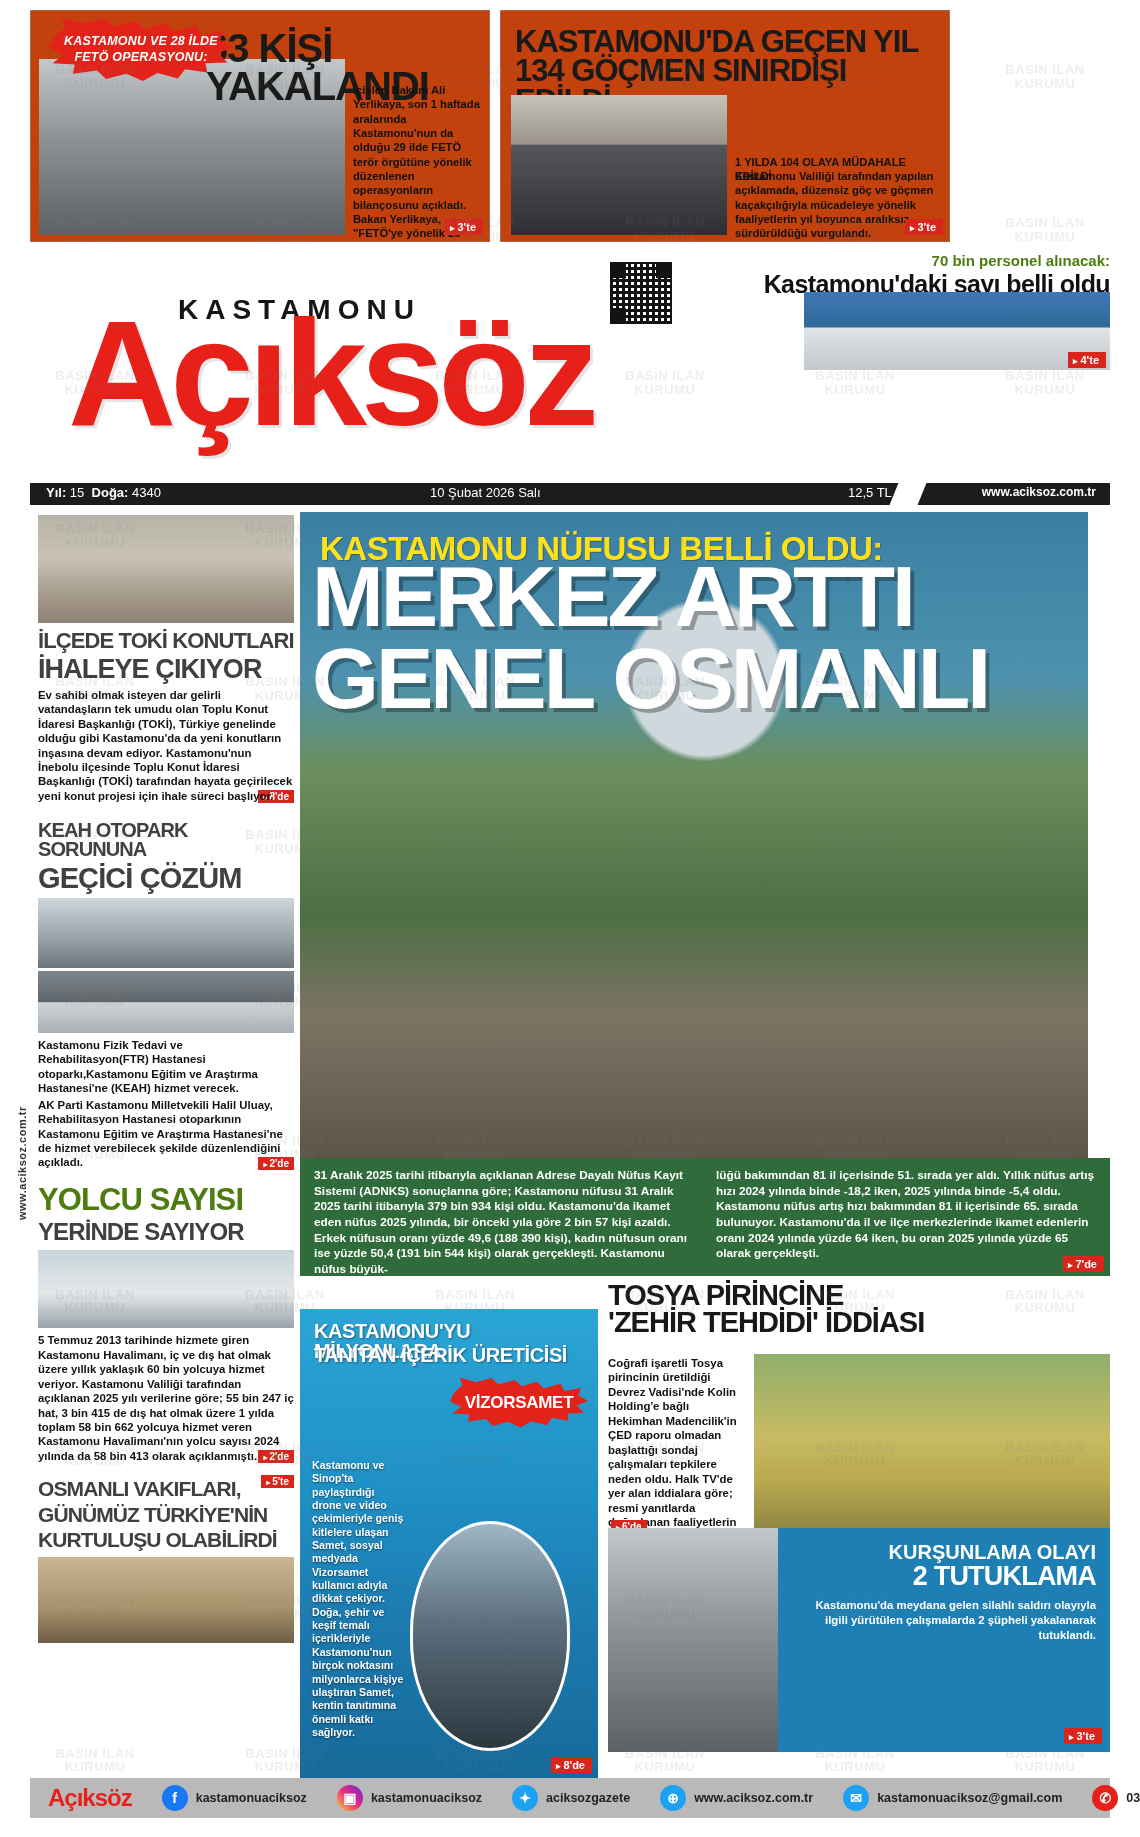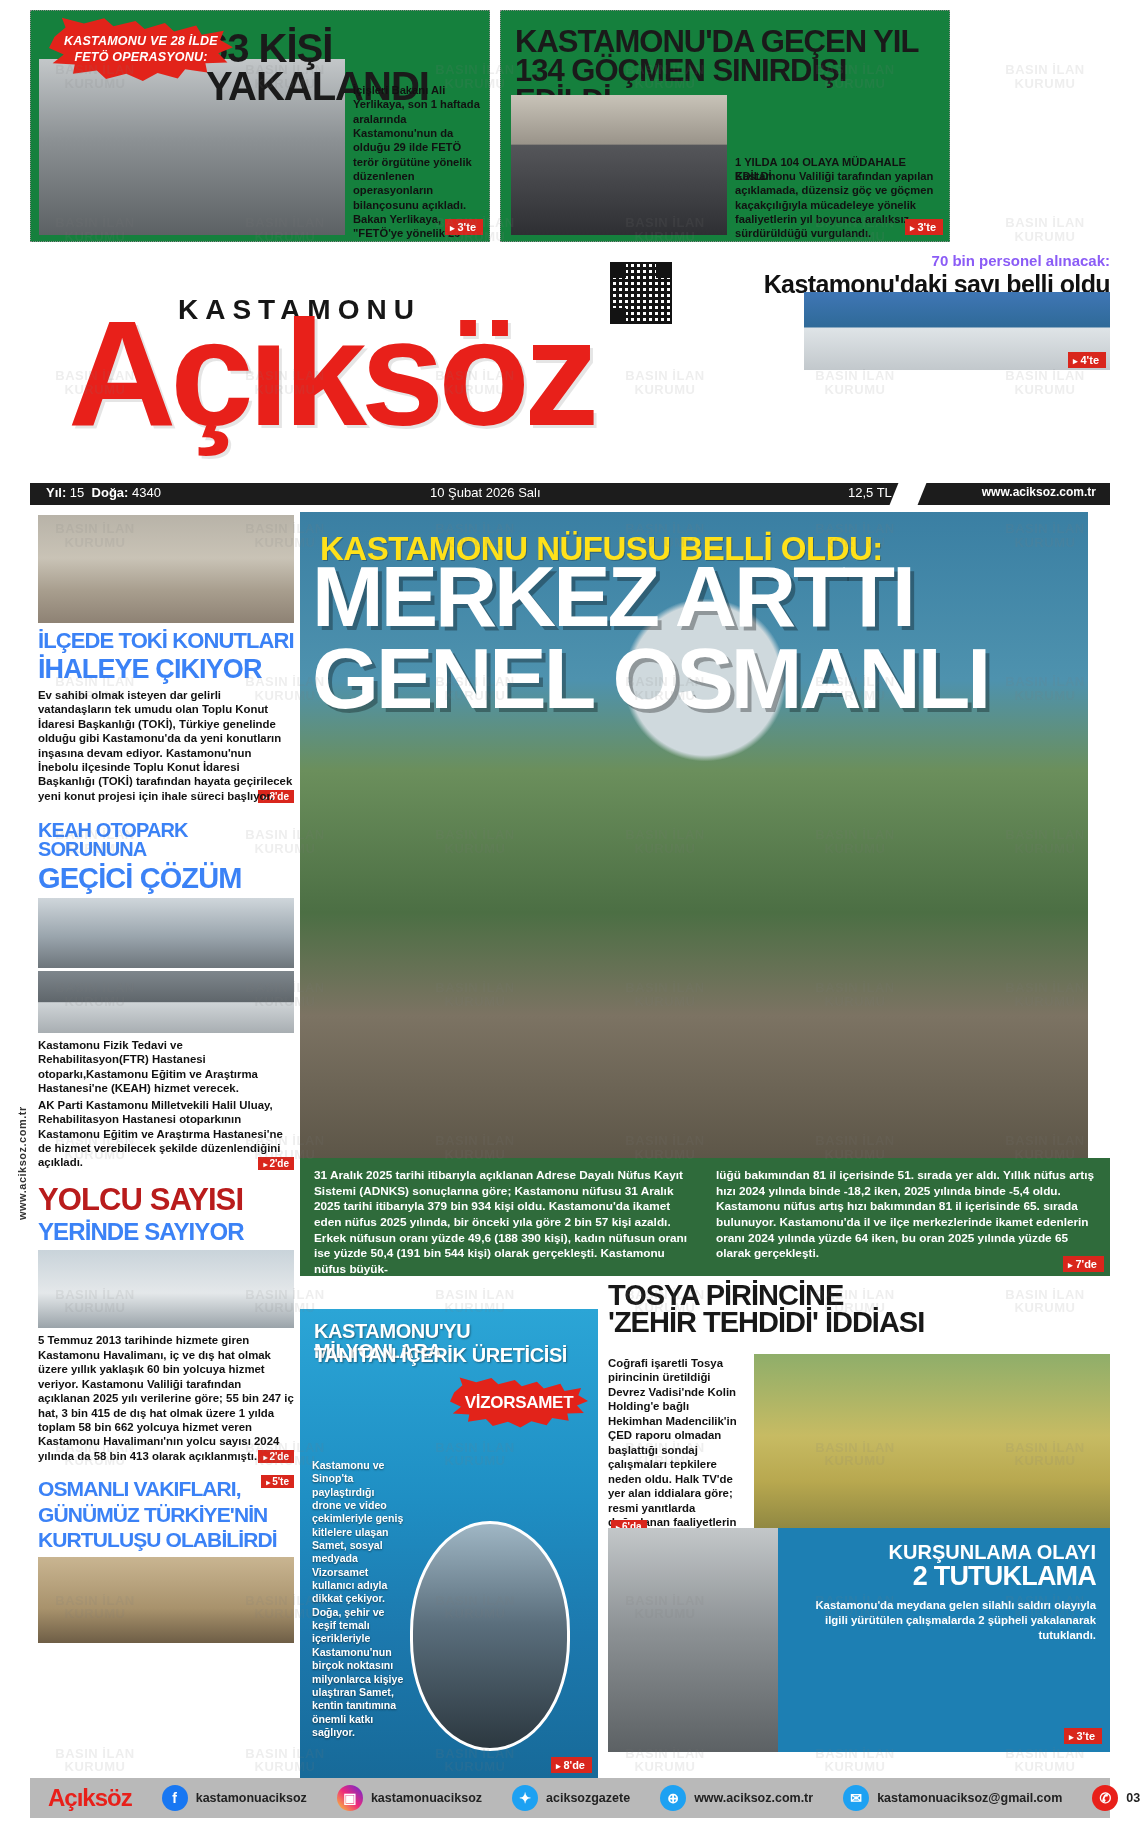--- a/index.html
+++ b/index.html
@@ -15,21 +15,21 @@
 
   
   .wm { position:absolute; inset:0; pointer-events:none; z-index:5;
         display:grid; grid-template-columns:repeat(6,1fr); grid-template-rows:repeat(12,1fr); }
   .wm span { display:flex; align-items:center; justify-content:center;
       font-size:13px; font-weight:700; line-height:1.05; text-align:center;
       color:rgba(120,120,120,0.13); letter-spacing:0.5px; transform:rotate(0deg); }
 
   
   .topstrip { position:absolute; left:30px; top:10px; width:1080px; height:232px; display:flex; gap:10px; z-index:2;}
-  .topbox { position:relative; background:#15803d; border:1px dotted #8b8b8b; overflow:hidden; }
+  .topbox { position:relative; background:#c2410c; border:1px dotted #8b8b8b; overflow:hidden; }
   .topbox.a { width:460px; }
   .topbox.b { width:450px; }
 
   .starburst { position:absolute; left:18px; top:6px; width:184px; height:66px; z-index:6; }
   .starburst .star {
     position:absolute; inset:0; background:#e2231a;
     clip-path: polygon(3% 30%,9% 16%,7% 1%,19% 10%,30% 2%,35% 14%,47% 6%,52% 18%,63% 9%,68% 22%,80% 13%,83% 27%,95% 21%,93% 35%,100% 46%,92% 55%,97% 69%,85% 70%,86% 84%,74% 79%,70% 93%,59% 85%,51% 97%,42% 86%,31% 94%,26% 81%,13% 86%,14% 72%,2% 70%,8% 57%,0 47%);
   }
   .starburst .txt { position:absolute; inset:0; display:flex; flex-direction:column; justify-content:center;
       align-items:center; color:#fff; font-weight:800; font-style:italic; font-size:12.5px; line-height:1.25;
@@ -67,21 +67,21 @@
       linear-gradient(#fff,#fff) 5px 5px/8px 8px no-repeat,
       linear-gradient(#000,#000) 7px 7px/4px 4px no-repeat,
       linear-gradient(#000,#000) 46px 2px/14px 14px no-repeat,
       linear-gradient(#fff,#fff) 49px 5px/8px 8px no-repeat,
       linear-gradient(#000,#000) 51px 7px/4px 4px no-repeat,
       linear-gradient(#000,#000) 2px 46px/14px 14px no-repeat,
       linear-gradient(#fff,#fff) 5px 49px/8px 8px no-repeat,
       linear-gradient(#000,#000) 7px 51px/4px 4px no-repeat;}
 
   .promo { position:absolute; left:694px; top:252px; width:416px; height:118px; z-index:4; }
-  .promo .kicker { font-size:15px; font-weight:800; text-align:right; color:#8b5cf6; }
+  .promo .kicker { font-size:15px; font-weight:800; text-align:right; color:#4d7c0f; }
   .promo .title { font-size:25px; font-weight:800; text-align:right; color:#111; letter-spacing:-0.6px; margin-top:1px;}
   .promo .pimg { position:absolute; left:110px; top:40px; width:306px; height:78px; overflow:hidden; }
 
   
   .infobar { position:absolute; left:30px; top:483px; width:1080px; height:22px; background:#1c1c1c;
       color:#fff; z-index:6; }
   .infobar .ib { position:absolute; top:2px; font-size:13px; }
   .ib.left { left:16px; font-weight:400; }
   .ib.left b { font-weight:800; }
   .ib.date { left:400px; font-weight:400; }
@@ -90,21 +90,21 @@
   .infobar .notch { position:absolute; right:188px; top:0; width:28px; height:22px; background:#fff;
       transform:skewX(-22deg); }
 
   
   .vurl { position:absolute; left:16px; top:1220px; transform:rotate(-90deg); transform-origin:left top;
       font-size:11px; font-weight:700; color:#333; letter-spacing:0.5px; z-index:4;}
 
   
   .leftcol { position:absolute; left:38px; top:515px; width:256px; z-index:3; }
   .lc-img { width:256px; overflow:hidden; background:#b6ada0; }
-  .lc-head { font-weight:800; color:#3b82f6; line-height:0.93; letter-spacing:-0.9px; margin-top:6px; }
+  .lc-head { font-weight:800; color:#404040; line-height:0.93; letter-spacing:-0.9px; margin-top:6px; }
   .lc-body { font-size:11.4px; line-height:1.27; color:#111; margin-top:5px; font-weight:600;}
   .inlineref { display:inline-block; background:#d9261c; color:#fff; font-size:10px; font-weight:700;
       padding:1px 5px; vertical-align:middle; margin-left:3px;}
   .inlineref::before{content:"\25B8"; margin-right:2px; font-size:8px;}
 
   
   .main { position:absolute; left:300px; top:512px; width:788px; height:646px; z-index:3; overflow:hidden;
       background:#2d7fa0; }
   .main-kicker { position:absolute; left:20px; top:18px; font-size:33px; font-weight:800; color:#ffe11a;
       letter-spacing:-0.5px; z-index:4; text-shadow:1px 1px 0 rgba(0,0,0,0.25); }
@@ -326,21 +326,21 @@
       <div class="lc-head" style="font-size:29px;">GEÇİCİ ÇÖZÜM</div>
       <div class="lc-img ph-hosp" style="height:70px; margin-top:6px;"></div>
       <div class="lc-img ph-hosp" style="height:62px; margin-top:3px;
            background:linear-gradient(180deg,#7e868c 0%,#5f666b 50%,#cfd4d7 51%,#a8aeb2 100%);"></div>
       <div class="lc-body">Kastamonu Fizik Tedavi ve Rehabilitasyon(FTR) Hastanesi otoparkı,Kastamonu Eğitim ve Araştırma Hastanesi'ne (KEAH) hizmet verecek.</div>
       <div class="lc-body" style="margin-top:2px;">AK Parti Kastamonu Milletvekili Halil Uluay, Rehabilitasyon Hastanesi otoparkının Kastamonu Eğitim ve Araştırma Hastanesi'ne de hizmet verebilecek şekilde düzenlendiğini açıkladı.</div>
       <div class="inlineref" style="float:right; margin-top:-13px;">2'de</div>
     </div>
 
     <div style="clear:both; margin-top:16px;">
-      <div class="lc-head" style="font-size:31px; color:#b91c1c;">YOLCU SAYISI</div>
+      <div class="lc-head" style="font-size:31px; color:#4d7c0f;">YOLCU SAYISI</div>
       <div class="lc-head" style="font-size:24px;">YERİNDE SAYIYOR</div>
       <div class="lc-img ph-plane" style="height:78px; margin-top:7px;"></div>
       <div class="lc-body">5 Temmuz 2013 tarihinde hizmete giren Kastamonu Havalimanı, iç ve dış hat olmak üzere yıllık yaklaşık 60 bin yolcuya hizmet veriyor. Kastamonu Valiliği tarafından açıklanan 2025 yılı verilerine göre; 55 bin 247 iç hat, 3 bin 415 de dış hat olmak üzere 1 yılda toplam 58 bin 662 yolcuya hizmet veren Kastamonu Havalimanı'nın yolcu sayısı 2024 yılında da 58 bin 413 olarak açıklanmıştı.</div>
       <div class="inlineref" style="float:right; margin-top:-13px;">2'de</div>
     </div>
 
     <div style="clear:both; margin-top:16px; position:relative;">
       <div class="inlineref" style="position:absolute; right:0; top:-4px;">5'te</div>
       <div class="lc-head" style="font-size:21px;">OSMANLI VAKIFLARI,</div>
       <div class="lc-head" style="font-size:21px;">GÜNÜMÜZ TÜRKİYE'NİN</div>

